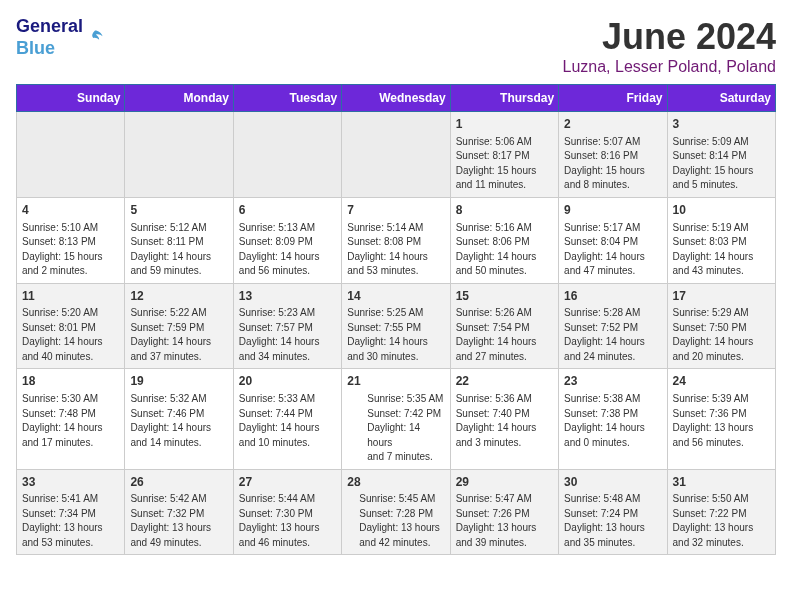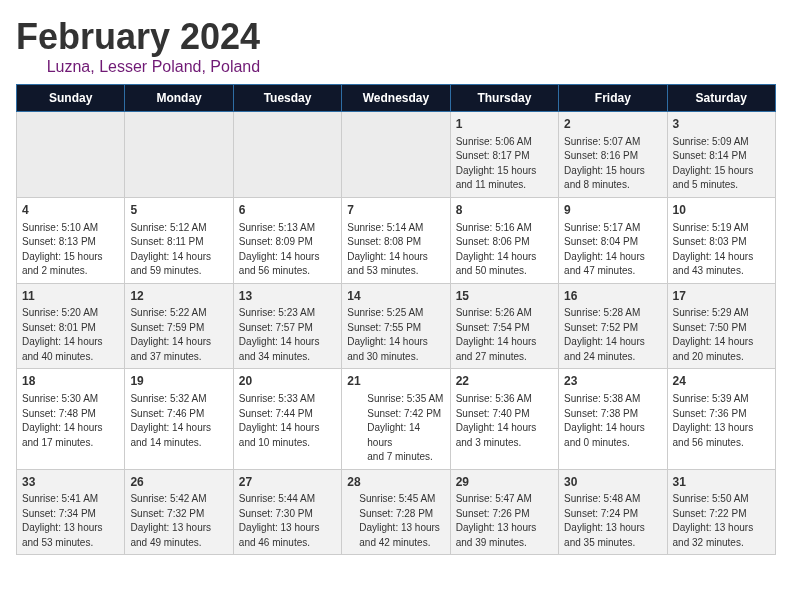--- a/index.html
+++ b/index.html
@@ -45,24 +45,24 @@
     .location {
       font-size: 16px;
       color: #701a75;
     }
     table {
       width: 100%;
       border-collapse: collapse;
       font-size: 11px;
     }
     thead tr th {
-      background-color: #0f172a;
+      background-color: #6d28d9;
       color: #fff;
       padding: 6px 4px;
-      text-align: center;
+      text-align: right;
       font-size: 12px;
       font-weight: bold;
       border: 1px solid #2e6da4;
     }
     tbody tr td {
       vertical-align: top;
       padding: 4px 5px;
       border: 1px solid #ccc;
       width: 14.28%;
       min-height: 80px;
@@ -94,22 +94,32 @@
     .day-info {
       font-size: 10px;
       color: #333;
       line-height: 1.45;
     }
   </style>
 </head>
 <body>
 
 <div class="header-area">
+  <div class="logo">
+    <div>
+      <div style="display:flex;align-items:center;">
+        <span class="logo-text">General<br><span>Blue</span></span>
+        <svg class="logo-icon" viewBox="0 0 24 24">
+          <path d="M12 3 C16 3 20 6 21 10 C19 8 16 7 13 8 C15 9 17 11 17 14 C15 12 12 11 10 12 C8 10 8 7 12 3Z" fill="#4a9fd4"></path>
+        </svg>
+      </div>
+    </div>
+  </div>
   <div class="title-area">
-    <div class="month-year">February 2024</div>
+    <div class="month-year">June 2024</div>
     <div class="location">Luzna, Lesser Poland, Poland</div>
   </div>
 </div>
 
 <table>
   <thead>
     <tr id="weekday-header">
         <th>Sunday</th>
         <th>Monday</th>
         <th>Tuesday</th>

